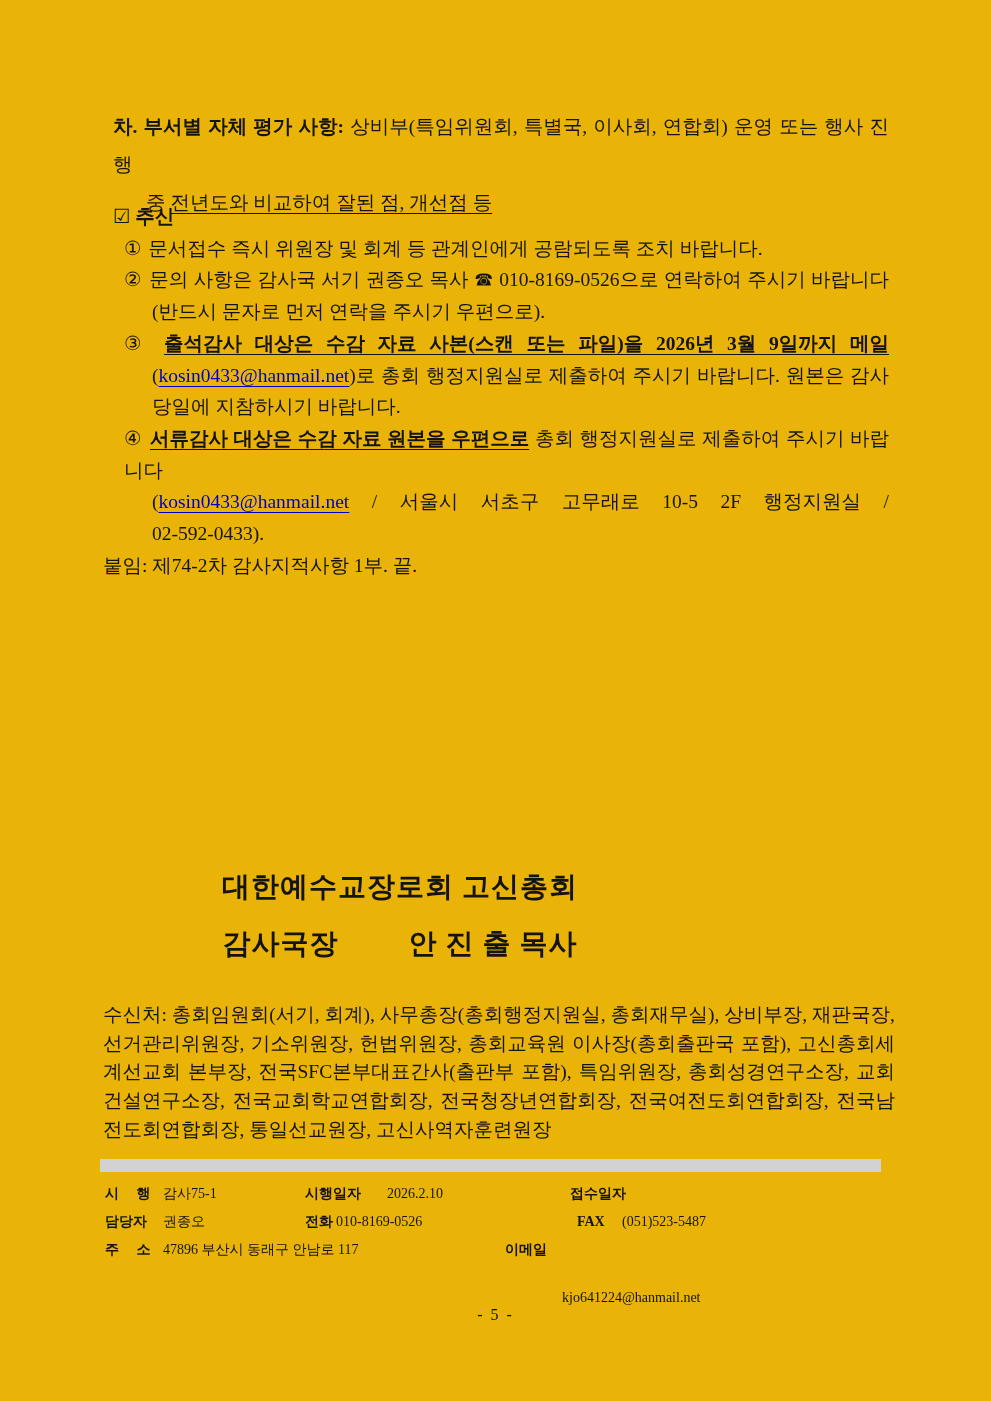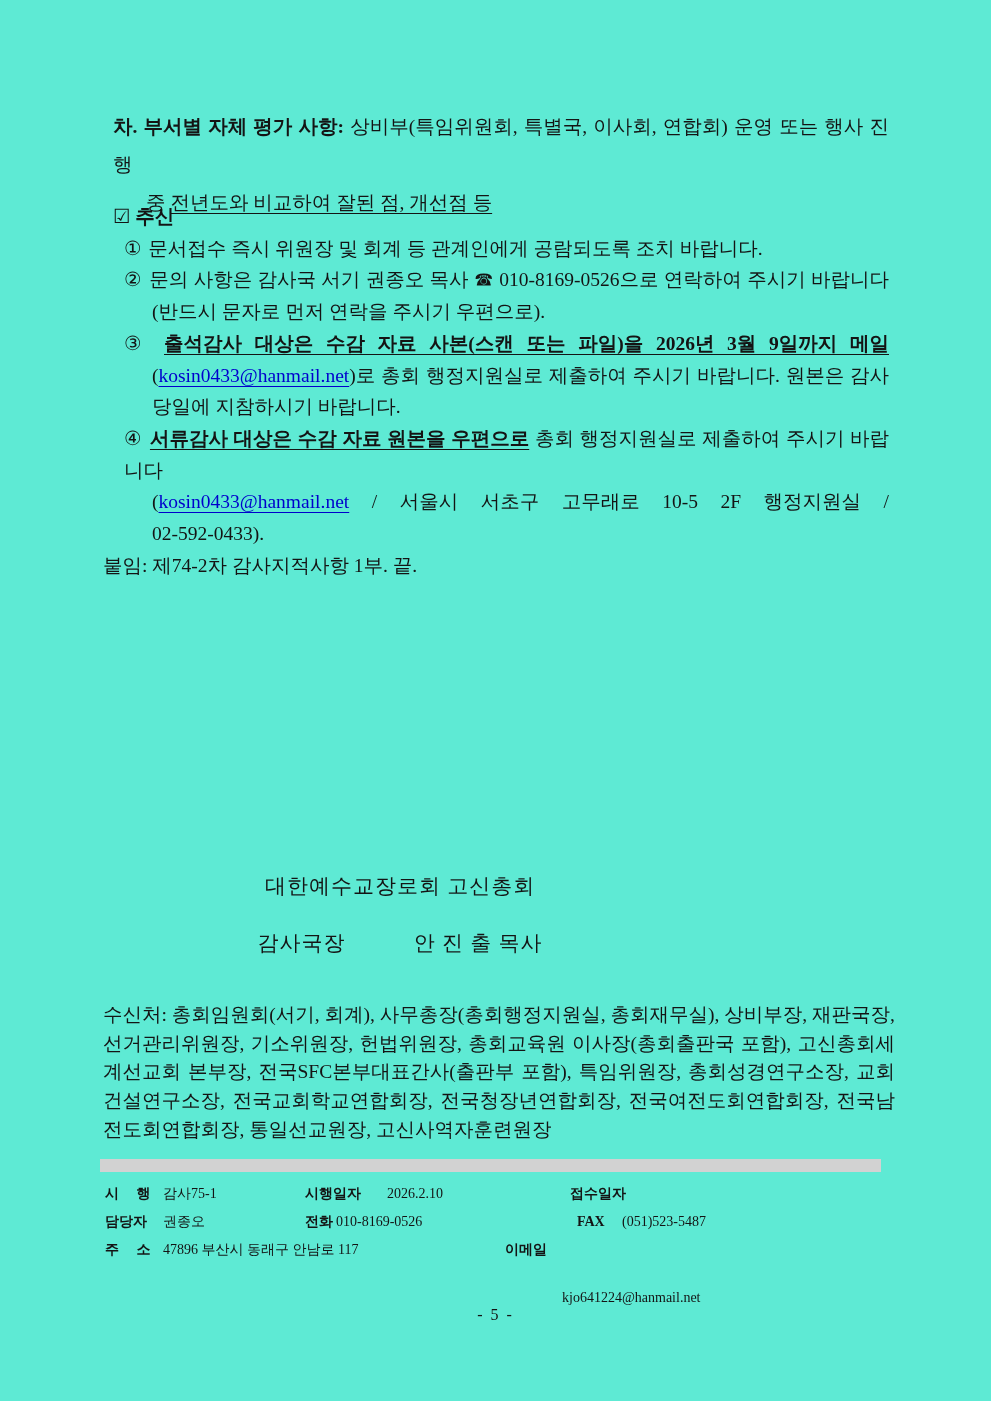--- a/index.html
+++ b/index.html
@@ -1,18 +1,18 @@
 <!DOCTYPE html>
 <html><head>
 <meta charset="utf-8">
 <style>
   html,body { margin:0; padding:0; background:#888; }
   .page {
     position:relative; width:991px; height:1401px; margin:0 auto;
-    background:#5eead4; overflow:hidden;
+    background:#eab308; overflow:hidden;
     font-family:"Liberation Serif","DejaVu Serif",serif;
     color:#141414;
   }
   .abs { position:absolute; }
   .b { font-weight:bold; }
   .u { text-decoration:underline; text-underline-offset:4px; }
   .bu { font-weight:bold; text-decoration:underline; text-underline-offset:4px; }
   .j { text-align:justify; text-align-last:justify; }
   .doc-line { white-space:normal; }
 
@@ -22,21 +22,21 @@
   #sec-ps { left:113px; top:201px; width:776px; font-size:19.5px; line-height:31.7px; }
   .ps-first { margin-left:11px; }
   .ps-cont  { margin-left:39px; }
   .marker { margin-right:2px; }
 
   a.mail { color:#0000cc; text-decoration:underline; text-underline-offset:4px; cursor:pointer; }
 
   #attachment { left:103px; top:527px; width:700px; font-size:19.5px;margin-top:25px; }
 
   #signature { left:0; top:858px; width:800px; text-align:center;
-               font-size:21px; font-weight:normal; line-height:57px; letter-spacing:1px; }
+               font-size:28px; font-weight:bold; line-height:57px; letter-spacing:1px; }
   #signature .name-gap { margin-left:62px; }
 
   #recipients { left:103px; top:1001px; width:792px; font-size:19.5px;
                 line-height:28.7px; text-align:justify; }
 
   #divider-bar { left:100px; top:1159px; width:781px; height:13px; background:#d2d2d2; }
 
   .fc { position:absolute; font-size:14px; white-space:nowrap; line-height:22px; }
   .fl { font-weight:bold; }
   .wsp { word-spacing:14px; }

